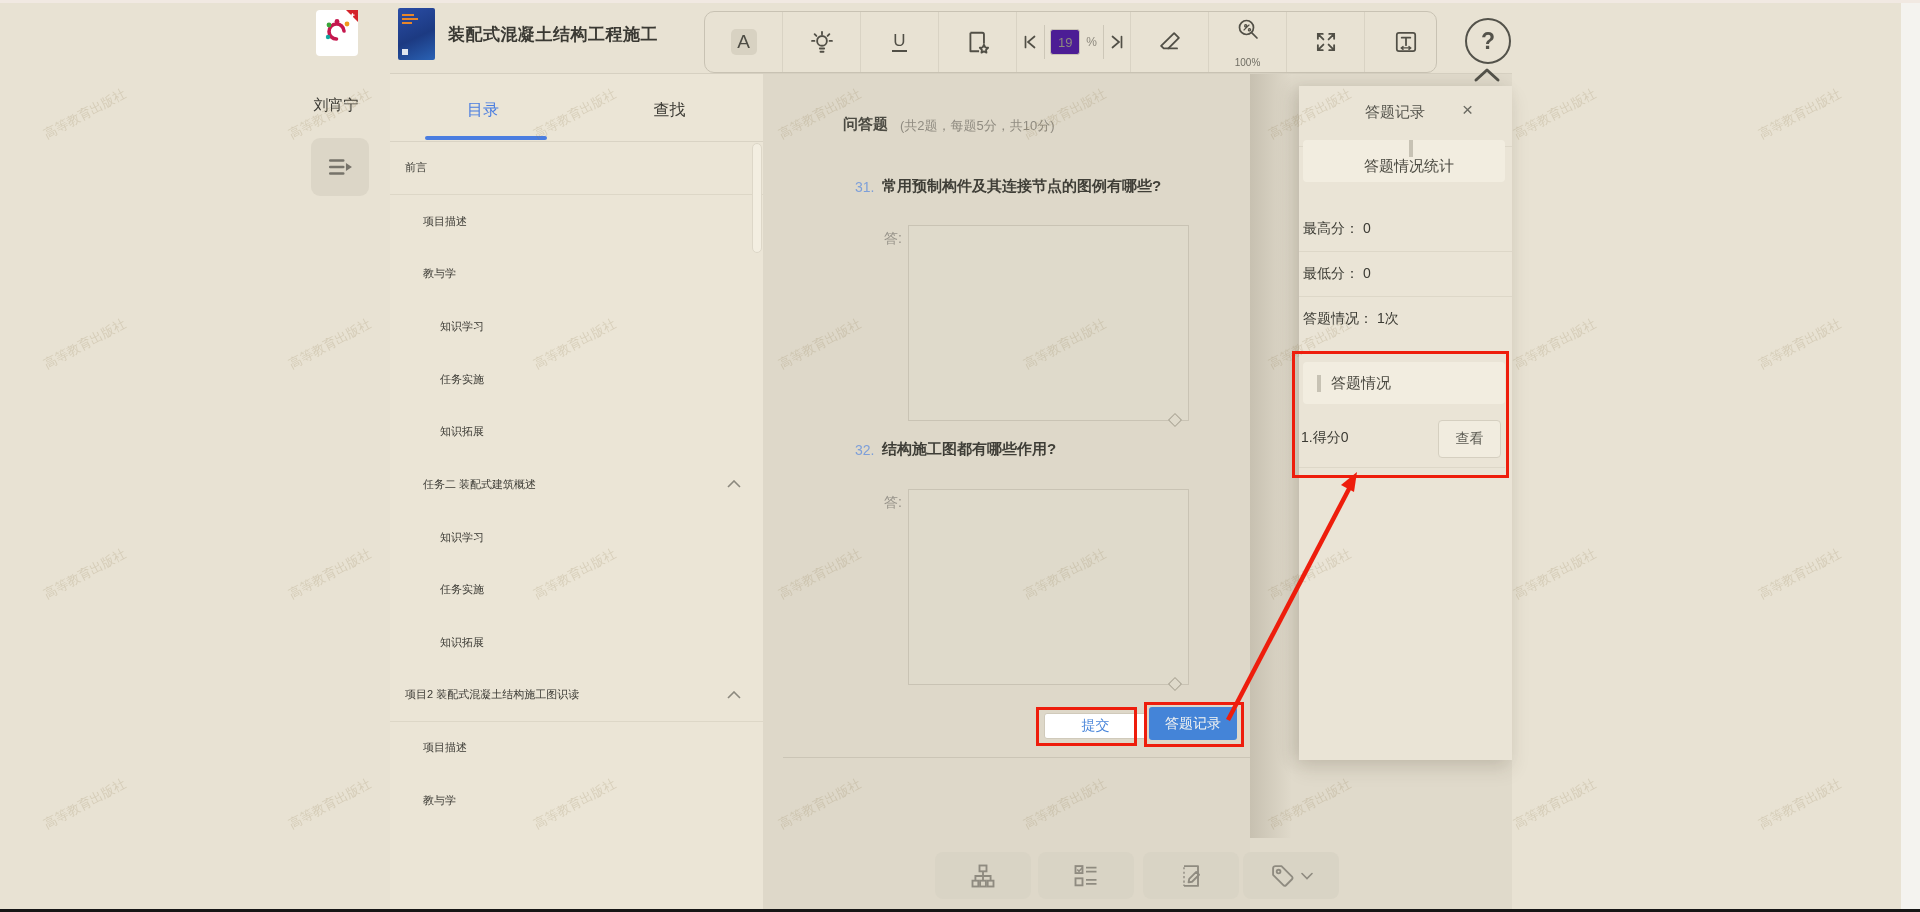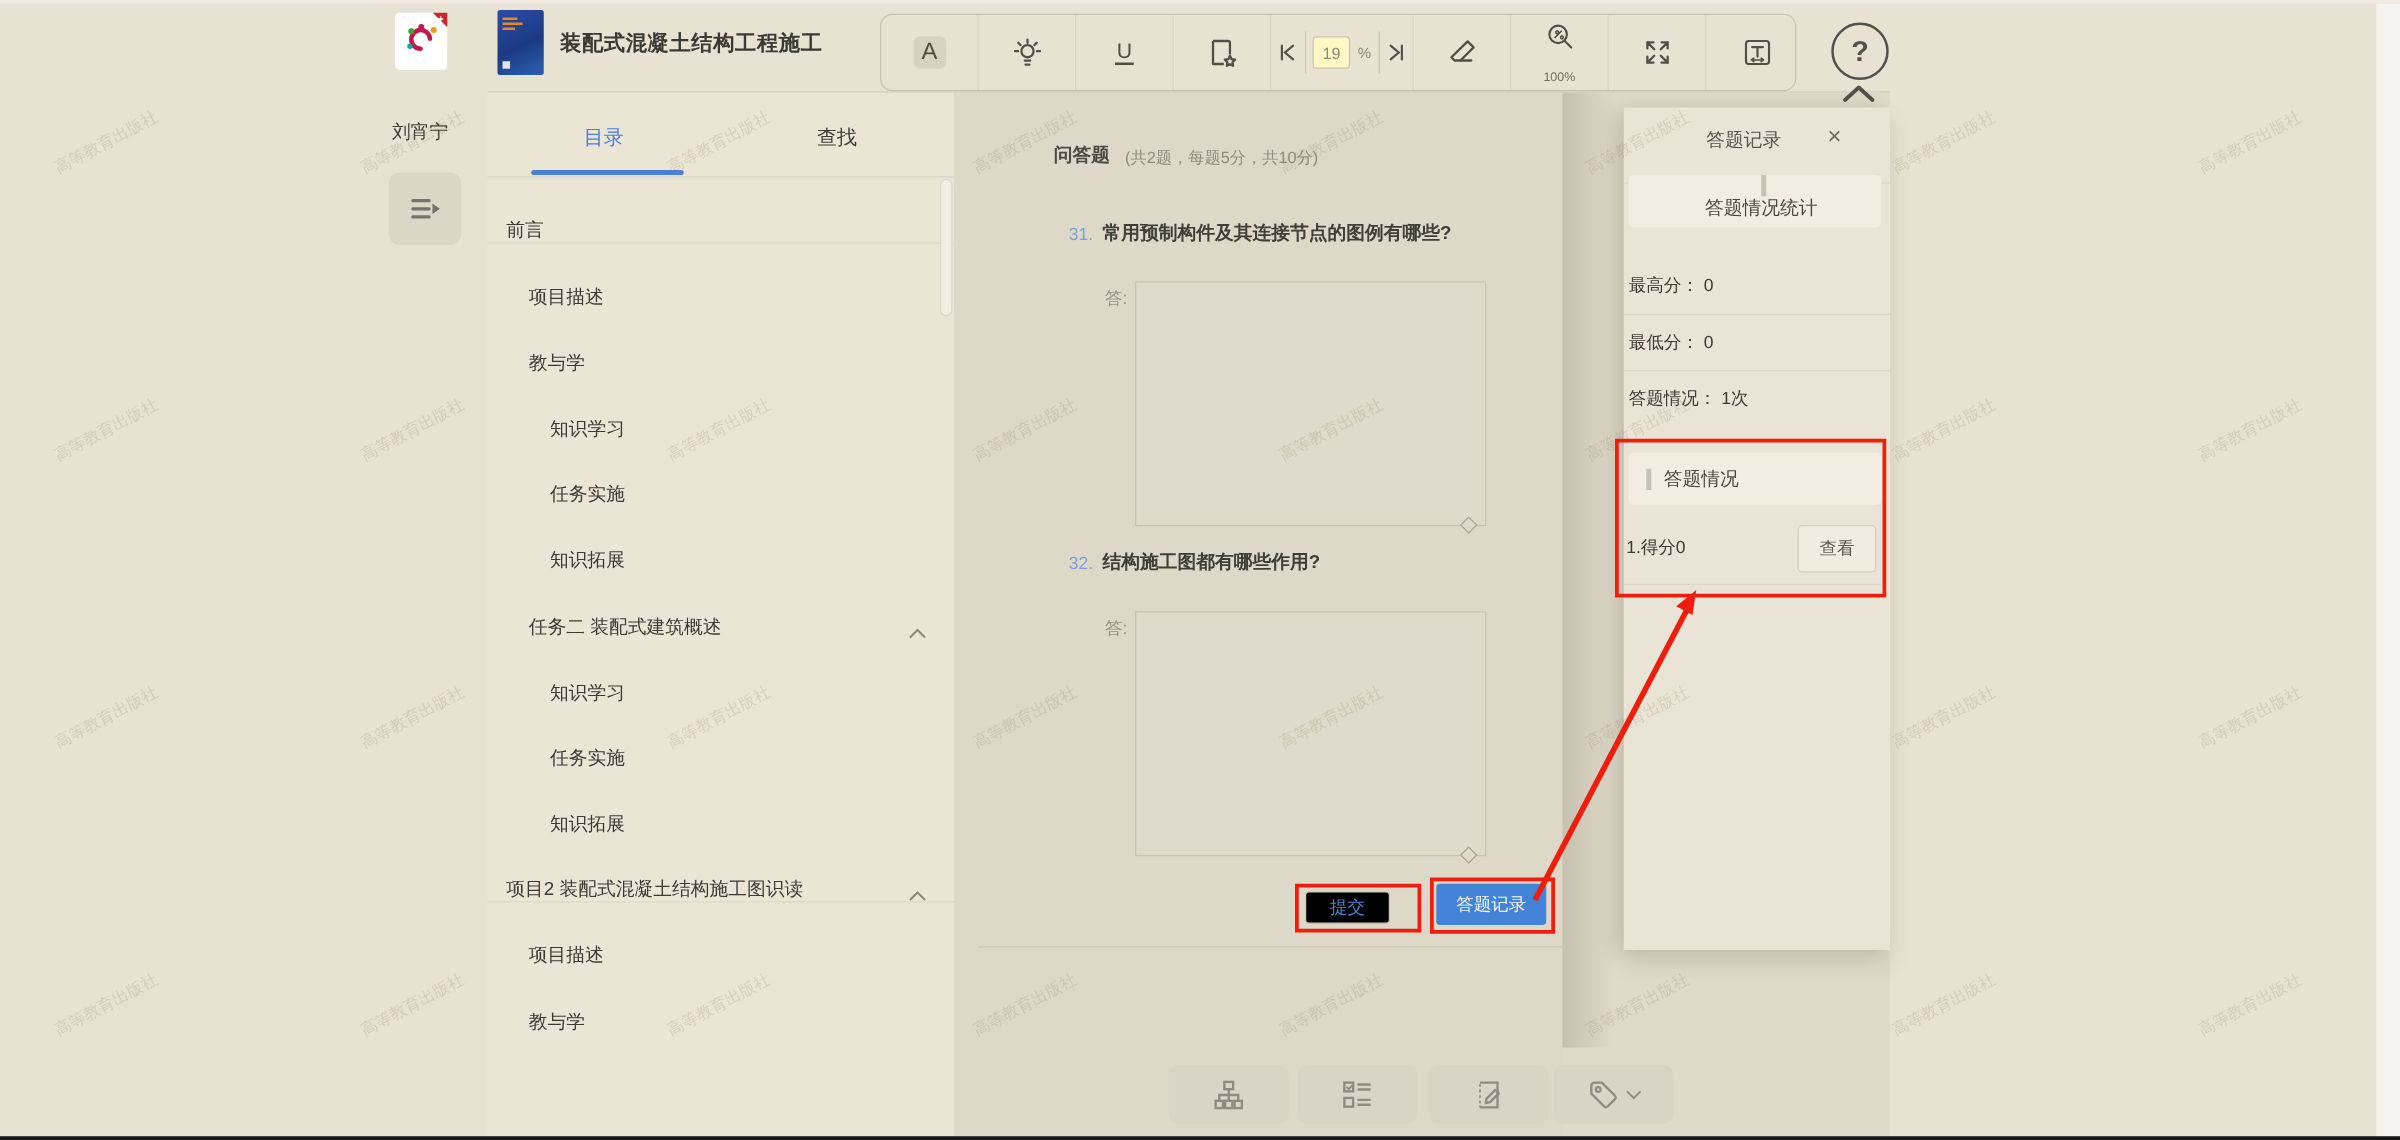--- a/index.html
+++ b/index.html
@@ -32,60 +32,60 @@
   .tb-cell{flex:0 0 auto;display:flex;flex-direction:column;align-items:center;justify-content:center;
     border-right:1px solid #d9d3c4;color:#514f46;cursor:pointer;}
   .tb-cell:last-child{border-right:none;}
   .tb-a{width:26px;height:26px;background:#d8d2c2;border-radius:5px;display:flex;align-items:center;
     justify-content:center;font-size:19px;color:#4d4c44;}
   .tb-u{font-size:17px;border-bottom:2px solid #514f46;line-height:1.05;padding:0 1px;}
   .pager{display:flex;align-items:center;height:34px;margin:0;}
   .pager .pg-side{width:27px;height:34px;display:flex;align-items:center;justify-content:center;}
   .pager .pg-mid{width:58px;height:34px;display:flex;align-items:center;justify-content:center;
     border-left:1px solid #cdc7b8;border-right:1px solid #cdc7b8;}
-  .pg-num{width:28px;height:24px;border:1px solid #c9c3b4;border-radius:3px;background:#fef9c3;
+  .pg-num{width:28px;height:24px;border:1px solid #c9c3b4;border-radius:3px;background:#4c1d95;
     display:flex;align-items:center;justify-content:center;font-size:13px;color:#8d897e;}
   .pg-pct{margin-left:6px;font-size:12px;color:#8d897e;}
   .tb-zoom-label{font-size:10px;color:#6f6d63;margin-top:16px;}
   .help-btn{left:1465px;top:18px;width:42px;height:42px;border:2.5px solid #53524a;border-radius:50%;
     display:flex;align-items:center;justify-content:center;font-size:23px;font-weight:700;color:#53524a;z-index:2;cursor:pointer;}
   .collapse-btn{left:1472px;top:66px;width:30px;height:18px;z-index:2;cursor:pointer;}
   
   .toc-panel{left:390px;top:74px;width:373px;height:838px;background:#ebe5d6;z-index:1;}
   .tab{position:absolute;top:26px;font-size:16px;cursor:pointer;}
   .tab-catalog{left:390px;width:186px;text-align:center;color:#4a7de0;}
   .tab-search{left:576px;width:187px;text-align:center;color:#3b3a34;}
   .tab-underline{left:425px;top:62px;width:122px;height:4px;border-radius:2px;background:#4a7de0;}
   .tabs-divider{left:390px;top:67px;width:373px;height:1px;background:#d9d3c4;}
   .toc-scrollbar{left:752px;top:143px;width:10px;height:110px;border-radius:5px;background:#f3eee1;
     border:1px solid #ddd7c8;box-sizing:border-box;z-index:3;cursor:pointer;}
   .toc-list{left:390px;top:142px;width:373px;z-index:2;}
-  .toc-row{height:52.7px;display:flex;align-items:flex-end;box-sizing:border-box;
-    padding-right:22px;font-size:15px;color:#3b3a34;cursor:pointer;}
+  .toc-row{height:52.7px;display:flex;align-items:center;box-sizing:border-box;
+    padding-right:22px;font-size:11px;color:#3b3a34;cursor:pointer;}
   .toc-row.l0{padding-left:15px;}
   .toc-row.l1{padding-left:33px;}
   .toc-row.l2{padding-left:50px;}
   .toc-row.divided{border-bottom:1px solid #ddd7c7;}
   .toc-chevron{margin-left:auto;display:flex;}
   
   .dim-area{left:763px;top:74px;width:749px;height:838px;background:#e0dacb;z-index:1;}
   .content-area{left:763px;top:74px;width:487px;height:838px;background:#ded8c9;z-index:1;}
   .page-shadow{left:1250px;top:74px;width:42px;height:764px;z-index:2;
     background:linear-gradient(to right,rgba(86,76,56,.18),rgba(86,76,56,0));}
   .quiz-title{left:843px;top:115px;font-size:15px;font-weight:700;color:#4b4a42;z-index:3;}
   .quiz-meta{left:900px;top:117px;font-size:13px;color:#8f8b80;z-index:3;}
   .q-no{position:absolute;font-size:14px;color:#7d9fd9;z-index:3;}
   .q-text{position:absolute;font-size:15px;font-weight:600;color:#3f3e37;z-index:3;}
   .ans-label{position:absolute;font-size:14px;color:#97938a;z-index:3;}
   .answer-box{position:absolute;width:281px;height:196px;background:#dfdacb;border:1px solid #c9c3b4;
     box-sizing:border-box;z-index:3;cursor:text;}
   .grip{position:absolute;right:8px;bottom:-5px;width:8px;height:8px;background:#dfdacb;
     border:1px solid #aba595;transform:rotate(45deg);}
   .content-divider{left:783px;top:757px;width:467px;height:1px;background:#cbc5b6;z-index:3;}
-  .submit-btn{left:1044px;top:713px;width:68px;height:26px;background:#000000;border:1px solid #d0cabb;
+  .submit-btn{left:1044px;top:713px;width:103px;height:26px;background:#ffffff;border:1px solid #d0cabb;
     border-radius:3px;box-sizing:border-box;display:flex;align-items:center;justify-content:center;
     font-size:14px;color:#4a86da;z-index:3;cursor:pointer;}
   .record-btn{left:1149px;top:707px;width:88px;height:33px;background:#4484d8;border-radius:3px;
     display:flex;align-items:center;justify-content:center;font-size:14px;color:#f4f4f1;z-index:3;cursor:pointer;}
   
   .foot-btn{position:absolute;top:852px;width:96px;height:47px;border-radius:8px;background:#d9d4c5;
     display:flex;align-items:center;justify-content:center;gap:4px;color:#8f8b80;z-index:3;cursor:pointer;}
   
   .drawer{left:1299px;top:86px;width:213px;height:674px;background:#eae4d6;z-index:5;
     box-shadow:-8px 0 16px rgba(60,50,30,.12), 0 10px 18px rgba(60,50,30,.10);}

